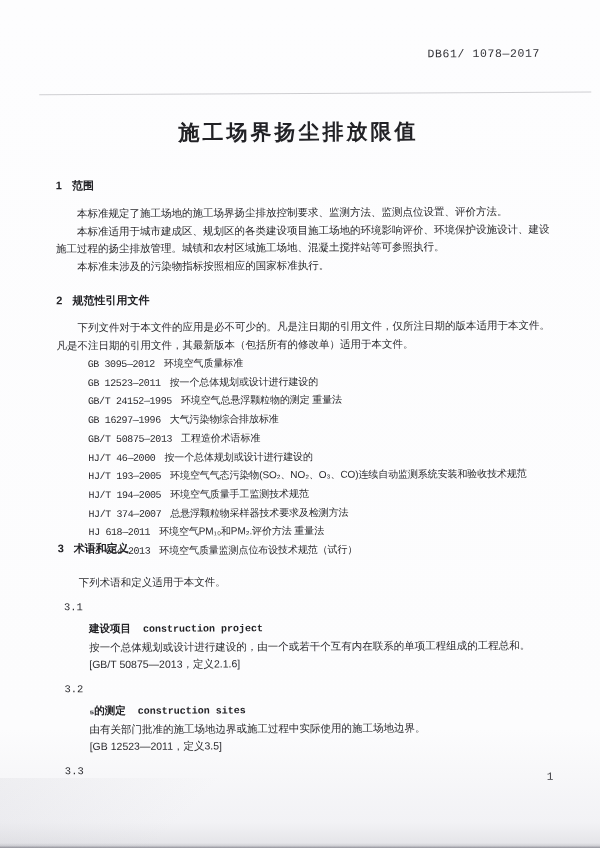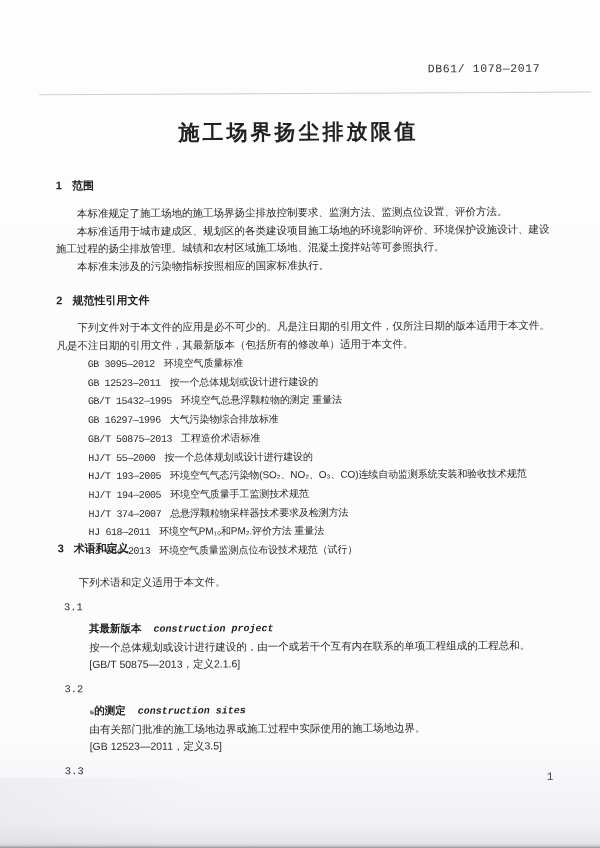--- a/index.html
+++ b/index.html
@@ -20,21 +20,21 @@
   .scan-shade-bl{
     position:absolute;left:0;bottom:0;width:300px;height:70px;
     background:linear-gradient(135deg,rgba(160,160,172,.10),rgba(160,160,172,0) 60%);
   }
   .content{
     position:absolute;inset:0;
     transform:rotate(-0.3deg);
     transform-origin:50% 50%;
   }
   .doc-code{
-    position:absolute;top:63px;right:58px;
+    position:absolute;top:48px;right:58px;
     font-size:11.5px;letter-spacing:.6px;color:#333338;
     font-family:"Liberation Mono","DejaVu Sans Mono",monospace;
   }
   .header-rule{
     position:absolute;top:93px;left:41px;width:552px;height:1px;
     background:rgba(150,150,158,.45);
   }
   .doc-title{
     position:absolute;top:118px;left:0;width:100%;
     text-align:center;font-size:21px;font-weight:700;
@@ -50,21 +50,21 @@
   .sec2 .intro{margin-top:12px;}
   .refs{list-style:none;margin:1px 0 0;padding:0 0 0 31px;line-height:17.7px;}
   .refs li{white-space:nowrap;font-size:10px;letter-spacing:-.1px;color:#2a2a2e;}
   .refs .code{font-family:"Liberation Mono","DejaVu Sans Mono",monospace;letter-spacing:-.4px;margin-right:9px;}
   .sec3{top:540px;}
   .sec3 .intro{margin-top:19px;}
   .term-id{margin:7px 0 4px;padding-left:6px;color:#2a2a2e;
     font-family:"Liberation Mono","DejaVu Sans Mono",monospace;font-size:10.5px;}
   .term-block{padding-left:31px;}
   .term-name{font-weight:700;color:#222226;margin:0;}
-  .term-name .en{font-family:"Liberation Mono","DejaVu Sans Mono",monospace;margin-left:12px;font-size:10px;font-style:italic;}
+  .term-name .en{font-family:"Liberation Mono","DejaVu Sans Mono",monospace;margin-left:12px;font-size:10px;}
   .term-def,.term-src{margin:0;color:#2a2a2e;}
   .page-num{
     position:absolute;top:772px;left:545px;
     font-size:11px;color:#3a3a3f;
     font-family:"Liberation Mono","DejaVu Sans Mono",monospace;
   }
 </style>
 </head>
 <body>
 
@@ -86,42 +86,42 @@
     </div>
 
     <div class="sec sec2">
       <h2 class="sec-heading">
         <span class="num">2</span><span>规范性引用文件</span>
       </h2>
       <p class="para intro">下列文件对于本文件的应用是必不可少的。凡是注日期的引用文件，仅所注日期的版本适用于本文件。凡是不注日期的引用文件，其最新版本（包括所有的修改单）适用于本文件。</p>
       <ul class="refs">
         <li><span class="code">GB 3095—2012</span><span>环境空气质量标准</span></li>
         <li><span class="code">GB 12523—2011</span><span>按一个总体规划或设计进行建设的</span></li>
-        <li><span class="code">GB/T 15432—1995</span><span>环境空气总悬浮颗粒物的测定 重量法</span></li>
+        <li><span class="code">GB/T 24152—1995</span><span>环境空气总悬浮颗粒物的测定 重量法</span></li>
         <li><span class="code">GB 16297—1996</span><span>大气污染物综合排放标准</span></li>
         <li><span class="code">GB/T 50875—2013</span><span>工程造价术语标准</span></li>
-        <li><span class="code">HJ/T 55—2000</span><span>按一个总体规划或设计进行建设的</span></li>
+        <li><span class="code">HJ/T 46—2000</span><span>按一个总体规划或设计进行建设的</span></li>
         <li><span class="code">HJ/T 193—2005</span><span>环境空气气态污染物(SO₂、NO₂、O₃、CO)连续自动监测系统安装和验收技术规范</span></li>
         <li><span class="code">HJ/T 194—2005</span><span>环境空气质量手工监测技术规范</span></li>
         <li><span class="code">HJ/T 374—2007</span><span>总悬浮颗粒物采样器技术要求及检测方法</span></li>
         <li><span class="code">HJ 618—2011</span><span>环境空气PM₁₀和PM₂.评价方法 重量法</span></li>
         <li><span class="code">HJ 664—2013</span><span>环境空气质量监测点位布设技术规范（试行）</span></li>
       </ul>
     </div>
 
     <div class="sec sec3">
       <h2 class="sec-heading">
         <span class="num">3</span><span>术语和定义</span>
       </h2>
       <p class="para intro">下列术语和定义适用于本文件。</p>
 
       <p class="term-id">3.1</p>
       <div class="term-block">
         <p class="term-name">
-          <span>其最新版本</span><span class="en">construction project</span>
+          <span>建设项目</span><span class="en">construction project</span>
         </p>
         <p class="term-def">按一个总体规划或设计进行建设的，由一个或若干个互有内在联系的单项工程组成的工程总和。</p>
         <p class="term-src">[GB/T 50875—2013，定义2.1.6]</p>
       </div>
 
       <p class="term-id">3.2</p>
       <div class="term-block">
         <p class="term-name">
           <span>₅的测定</span><span class="en">construction sites</span>
         </p>

